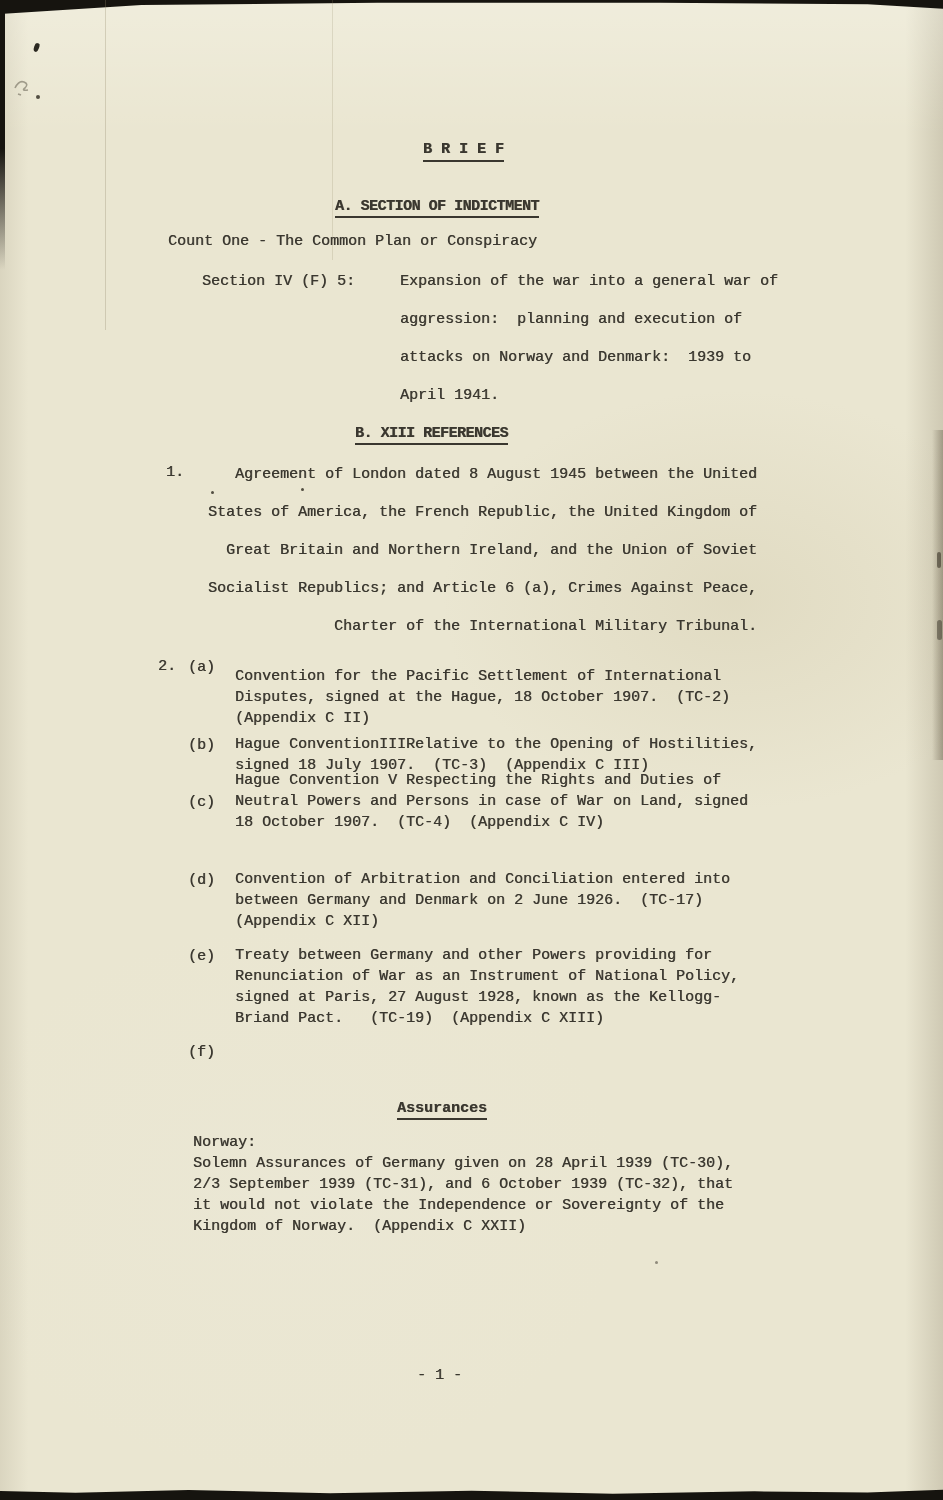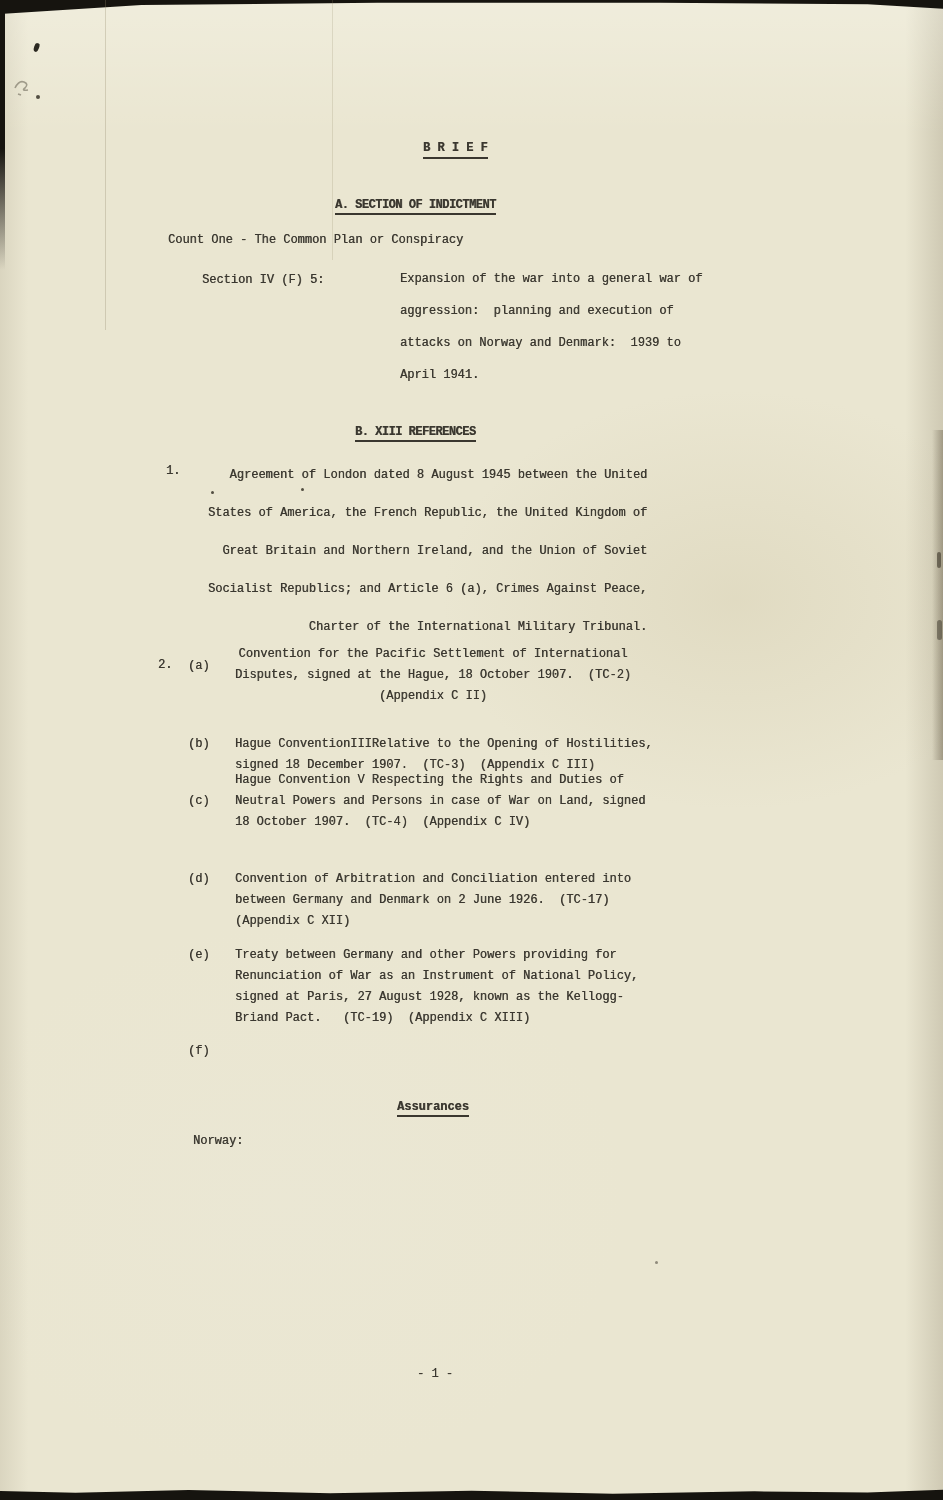--- a/index.html
+++ b/index.html
@@ -5,28 +5,28 @@
   html,body { margin:0; padding:0; background:#11100d; }
   .page {
     position:relative; width:943px; height:1500px; overflow:hidden;
     background-color:#eae6d1;
     background-image:
       linear-gradient(to bottom, rgba(255,255,248,0.28), rgba(255,255,248,0) 9%),
       linear-gradient(to right, rgba(120,110,85,0.14), rgba(120,110,85,0) 3%, rgba(120,110,85,0) 96%, rgba(110,100,75,0.22)),
       radial-gradient(ellipse 420px 300px at 78% 40%, rgba(200,190,155,0.28), rgba(200,190,155,0) 70%),
       radial-gradient(ellipse 500px 400px at 30% 80%, rgba(235,232,215,0.5), rgba(235,232,215,0) 70%);
     font-family:"Liberation Mono","DejaVu Sans Mono",monospace;
-    font-size:12px; color:#3a372f;
+    font-size:15px; color:#3a372f;
     text-shadow:0.4px 0 0 rgba(58,55,47,0.75);
   }
   .abs { position:absolute; }
   .pre { white-space:pre-wrap; }
   .single { line-height:21px; }
   .double { line-height:38px; }
-  .d39 { line-height:32px; }
+  .d39 { line-height:38px; }
   .heading { font-weight:bold; letter-spacing:-0.5px; border-bottom:2px solid #3a372f; padding-bottom:1px; }
   .title-head { font-weight:bold; border-bottom:2px solid #3a372f; padding-bottom:2px; }
 
   
   .edge-top { top:0; left:0; width:943px; height:14px; background:#16140f;
     clip-path:polygon(0 0,100% 0,100% 62%,92% 30%,70% 20%,40% 20%,15% 36%,0 100%); }
   .edge-bottom { bottom:0; left:0; width:943px; height:15px; background:#16140f;
     clip-path:polygon(0 40%,8% 52%,20% 34%,35% 55%,50% 38%,65% 58%,80% 42%,92% 50%,100% 32%,100% 100%,0 100%); }
   .edge-left { top:0; left:0; width:5px; height:270px;
     background:linear-gradient(to bottom,#16140f 55%, rgba(22,20,15,0)); }
@@ -78,27 +78,27 @@
   <div class="abs" style="top:464px; left:166px;">1.</div>
   <div class="abs pre double" style="top:456px; left:208px;text-align:right;">Agreement of London dated 8 August 1945 between the United
 States of America, the French Republic, the United Kingdom of
 Great Britain and Northern Ireland, and the Union of Soviet
 Socialist Republics; and Article 6 (a), Crimes Against Peace,
 Charter of the International Military Tribunal.</div>
 
   <div class="abs" style="top:658px; left:158px;">2.</div>
 
   <div class="abs" style="top:659px; left:188px;">(a)</div>
-  <div class="abs pre single" style="top:644px; left:235px;text-align:center;">Convention for the Pacific Settlement of International
+  <div class="abs pre single" style="top:666px; left:235px;">Convention for the Pacific Settlement of International
 Disputes, signed at the Hague, 18 October 1907.  (TC-2)
 (Appendix C II)</div>
 
   <div class="abs" style="top:737px; left:188px;">(b)</div>
   <div class="abs pre single" style="top:734px; left:235px;">Hague ConventionIIIRelative to the Opening of Hostilities,
-signed 18 December 1907.  (TC-3)  (Appendix C III)</div>
+signed 18 July 1907.  (TC-3)  (Appendix C III)</div>
 
   <div class="abs" style="top:794px; left:188px;">(c)</div>
   <div class="abs pre single" style="top:770px; left:235px;">Hague Convention V Respecting the Rights and Duties of
 Neutral Powers and Persons in case of War on Land, signed
 18 October 1907.  (TC-4)  (Appendix C IV)</div>
 
   <div class="abs" style="top:872px; left:188px;">(d)</div>
   <div class="abs pre single" style="top:869px; left:235px;">Convention of Arbitration and Conciliation entered into
 between Germany and Denmark on 2 June 1926.  (TC-17)
 (Appendix C XII)</div>
@@ -107,15 +107,19 @@
   <div class="abs pre single" style="top:945px; left:235px;">Treaty between Germany and other Powers providing for
 Renunciation of War as an Instrument of National Policy,
 signed at Paris, 27 August 1928, known as the Kellogg-
 Briand Pact.   (TC-19)  (Appendix C XIII)</div>
 
   <div class="abs" style="top:1044px; left:188px;">(f)</div>
 
   <div class="abs heading" style="top:1100px; left:397px; letter-spacing:0;">Assurances</div>
 
   <div class="abs" style="top:1134px; left:193px;">Norway:</div>
+  <div class="abs pre single" style="top:1153px; left:193px;">Solemn Assurances of Germany given on 28 April 1939 (TC-30),
+2/3 September 1939 (TC-31), and 6 October 1939 (TC-32), that
+it would not violate the Independence or Sovereignty of the
+Kingdom of Norway.  (Appendix C XXII)</div>
 
   <div class="abs" style="top:1367px; left:417px;">- 1 -</div>
 </div>
 
 </body></html>

